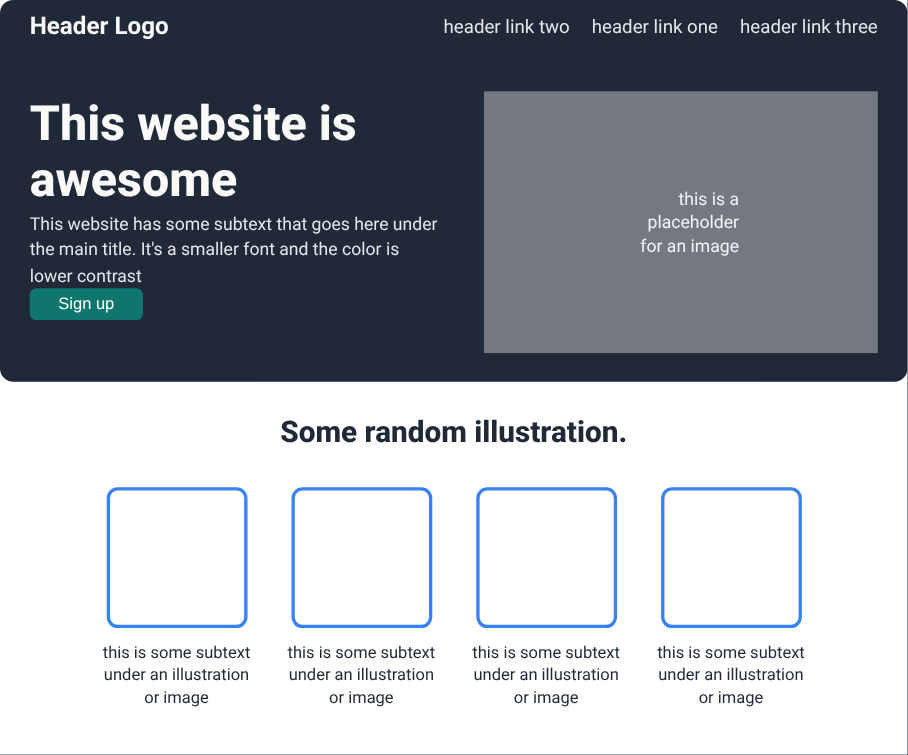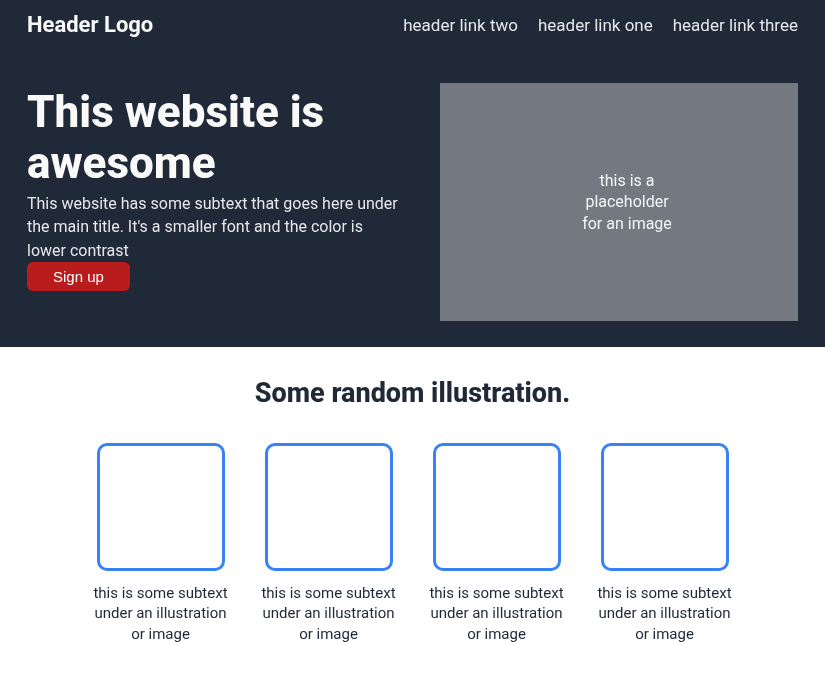--- a/index.html
+++ b/index.html
@@ -5,20 +5,21 @@
   * { margin: 0; padding: 0; box-sizing: border-box; }
   body {
     font-family: Roboto, -apple-system, BlinkMacSystemFont, "Segoe UI", Arial, sans-serif;
     width: 825px;
     background: #fff;
     color: #1f2937;
   }
   .dark-section {
     background: #1f2937;
     padding: 10px 27px 20px 27px;
+    border-radius: 12px;
   }
   .header {
     display: flex;
     justify-content: space-between;
     align-items: center;
     padding-top: 2px;
     padding-bottom: 8px;
   }
   .logo {
     color: #f9faf8;
@@ -53,42 +54,42 @@
     line-height: 1.15;
     margin-bottom: 4px;
   }
   .hero-sub {
     color: #e5e7eb;
     font-size: 16px;
     line-height: 1.45;
     margin-bottom: 0;
   }
   .signup-btn {
-    background: #b91c1c;
+    background: #0f766e;
     color: #fff;
     border: none;
     border-radius: 6px;
     padding: 6px 26px;
     font-size: 15px;
     font-weight: 500;
     cursor: pointer;
   }
   .hero-right {
     width: 358px;
     height: 238px;
     background: #747880;
     display: flex;
     align-items: center;
     justify-content: center;
     margin-top: -4px;
   }
   .placeholder-text {
     color: #f3f4f6;
     font-size: 16px;
-    text-align: center;
+    text-align: right;
     line-height: 1.35;
     white-space: pre-line;
     padding-left: 16px;
   }
   .info-section {
     padding: 30px 27px 10px 27px;
     text-align: center;
   }
   .info-heading {
     font-size: 27px;

